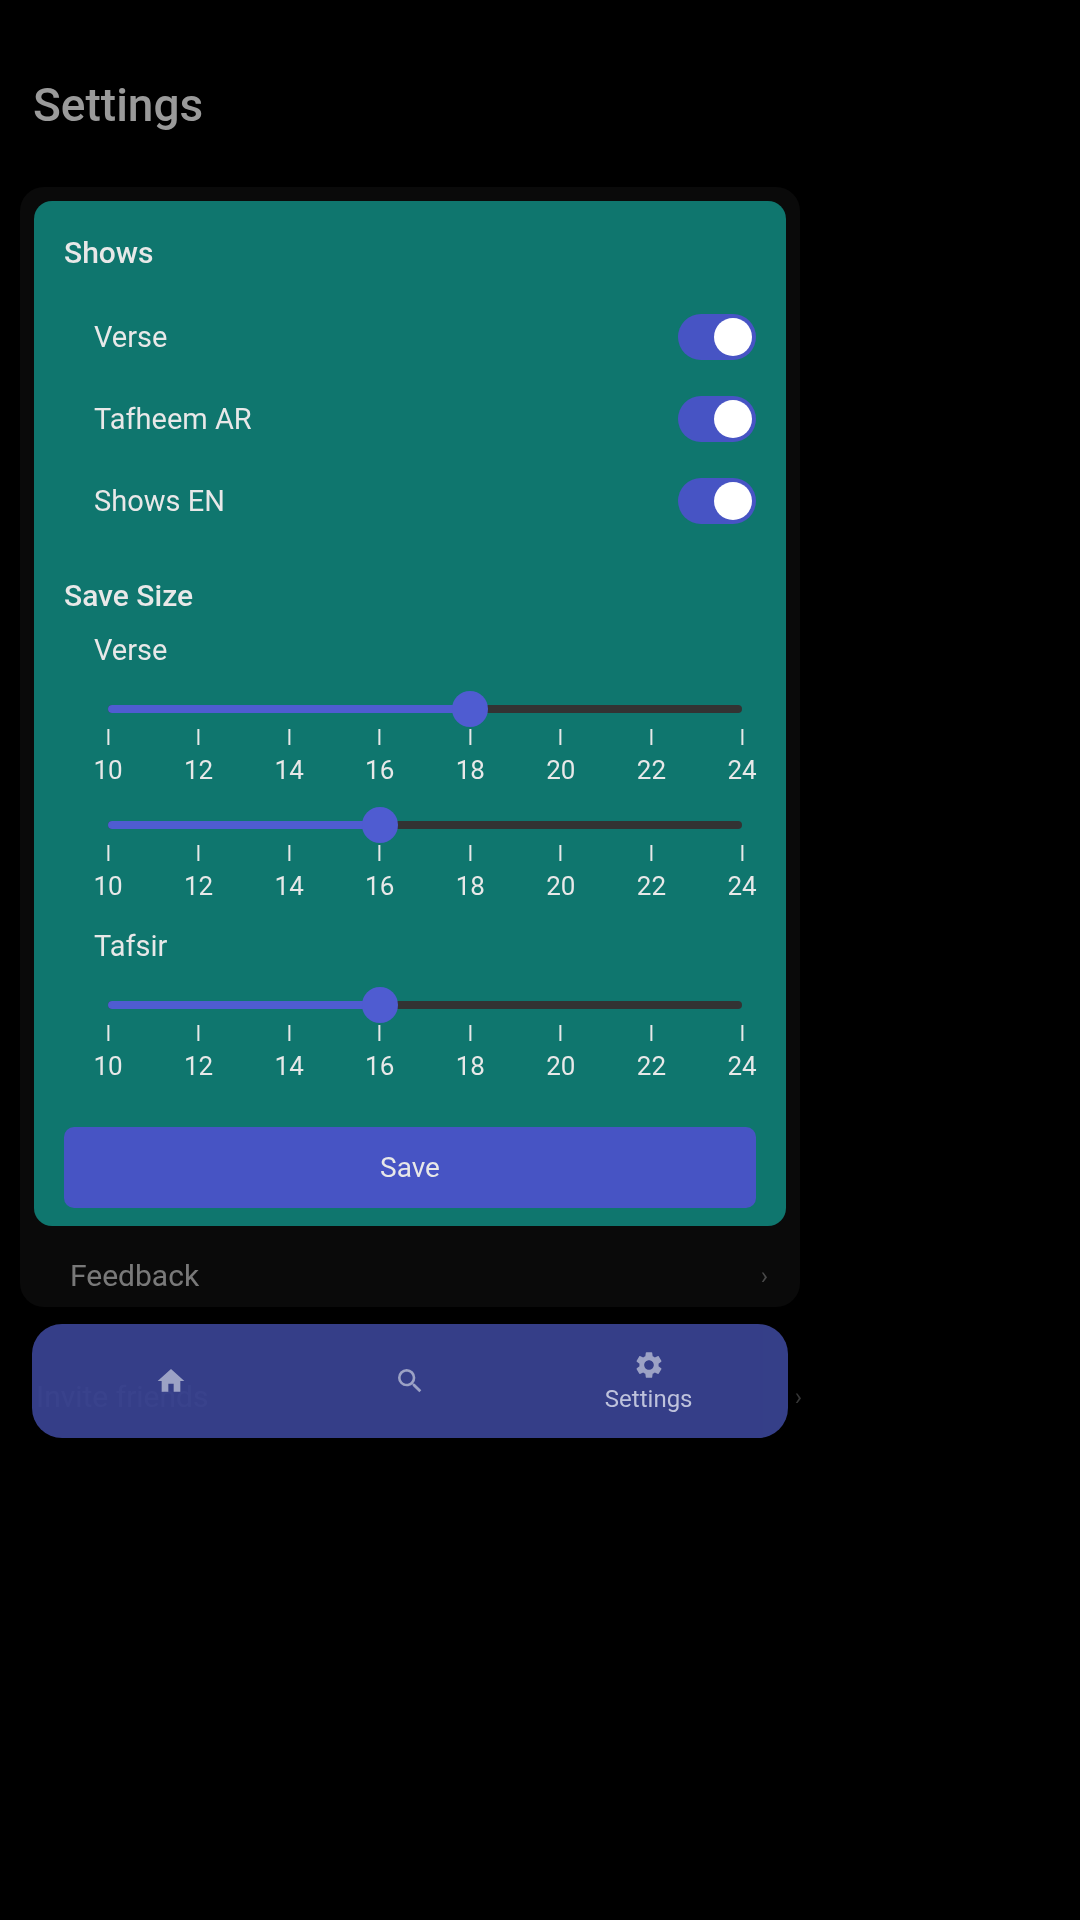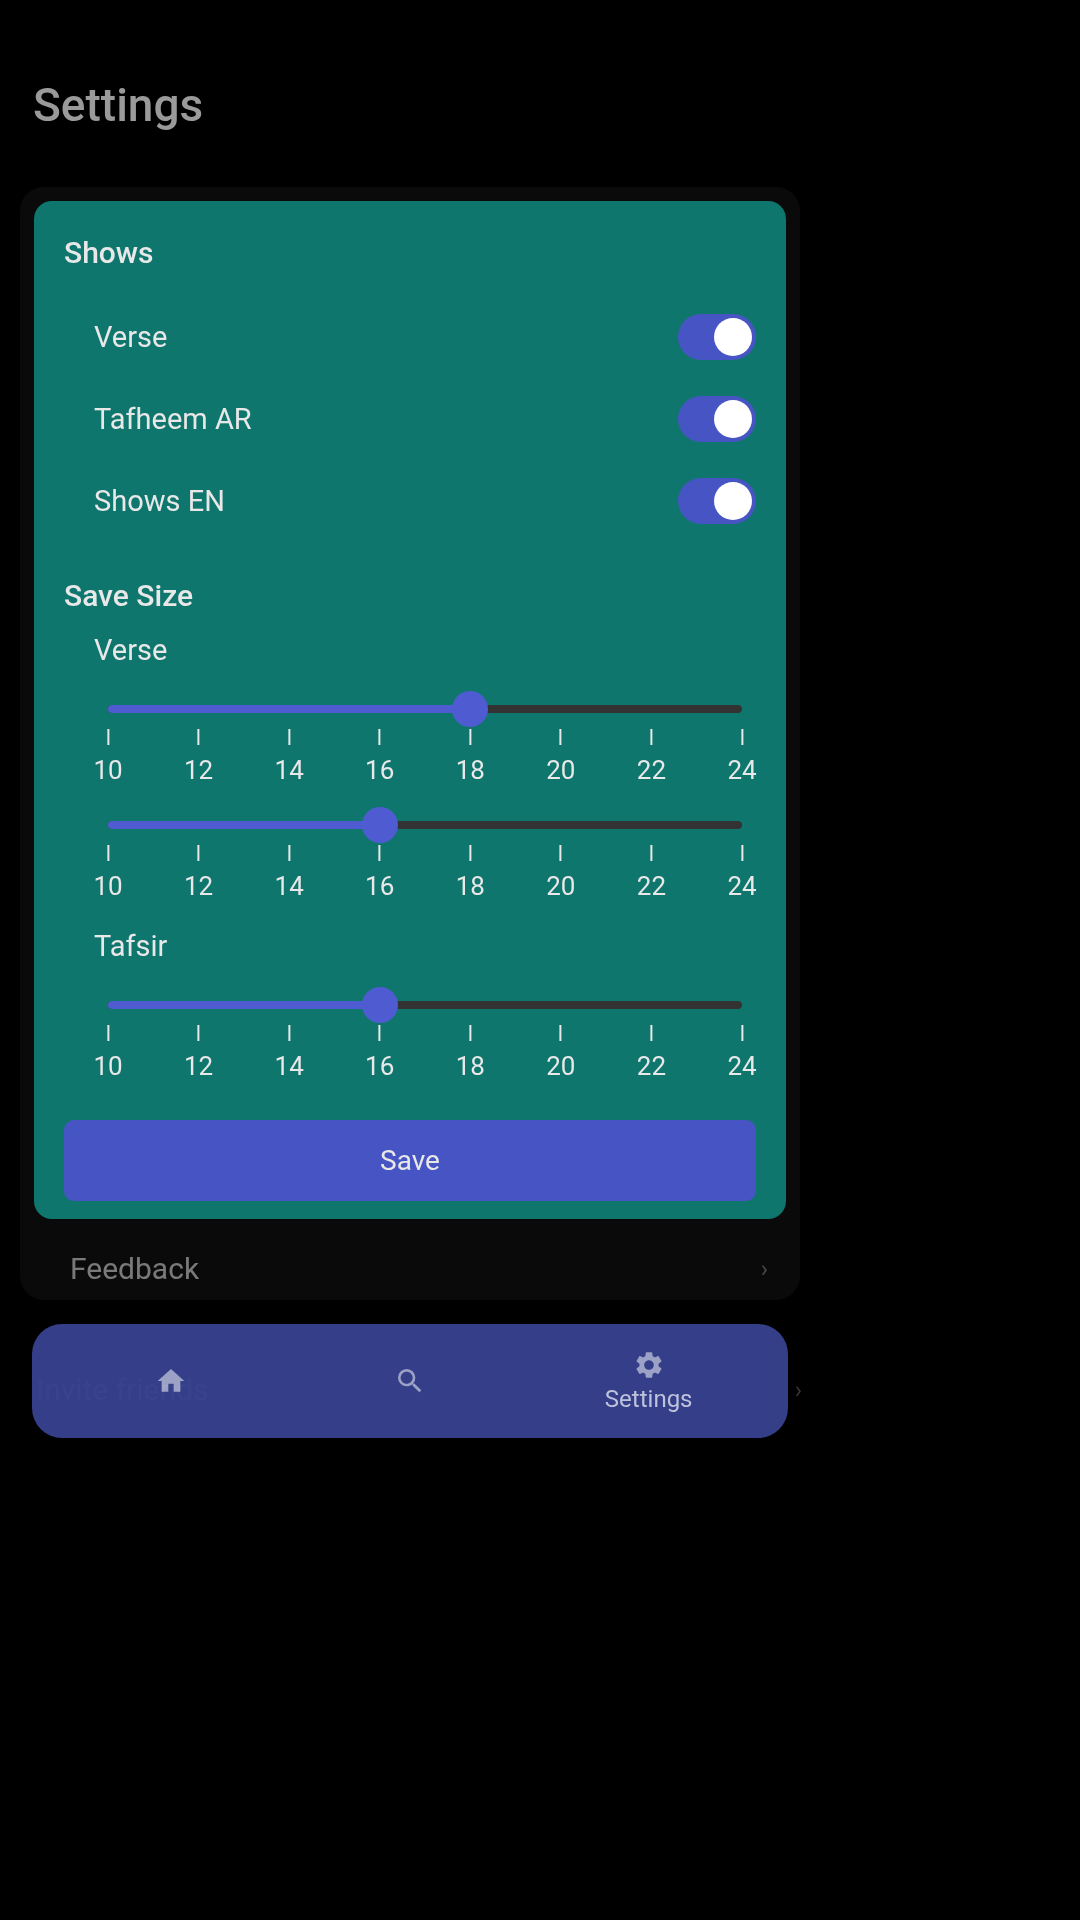--- a/index.html
+++ b/index.html
@@ -132,21 +132,21 @@
     }
     .save-button {
       width: 100%;
       background: #4754c4;
       color: #e8e8e8;
       font-size: 28px;
       padding: 24px;
       border: none;
       border-radius: 10px;
       cursor: pointer;
-      margin-top: 11px;
+      margin-top: 18px;
     }
     .below-text {
       font-size: 30px;
       color: #e8e8e8;
       padding: 32px 18px 0 36px;
       opacity: 0.5;
       display: flex;
       justify-content: space-between;
       align-items: center;
     }

